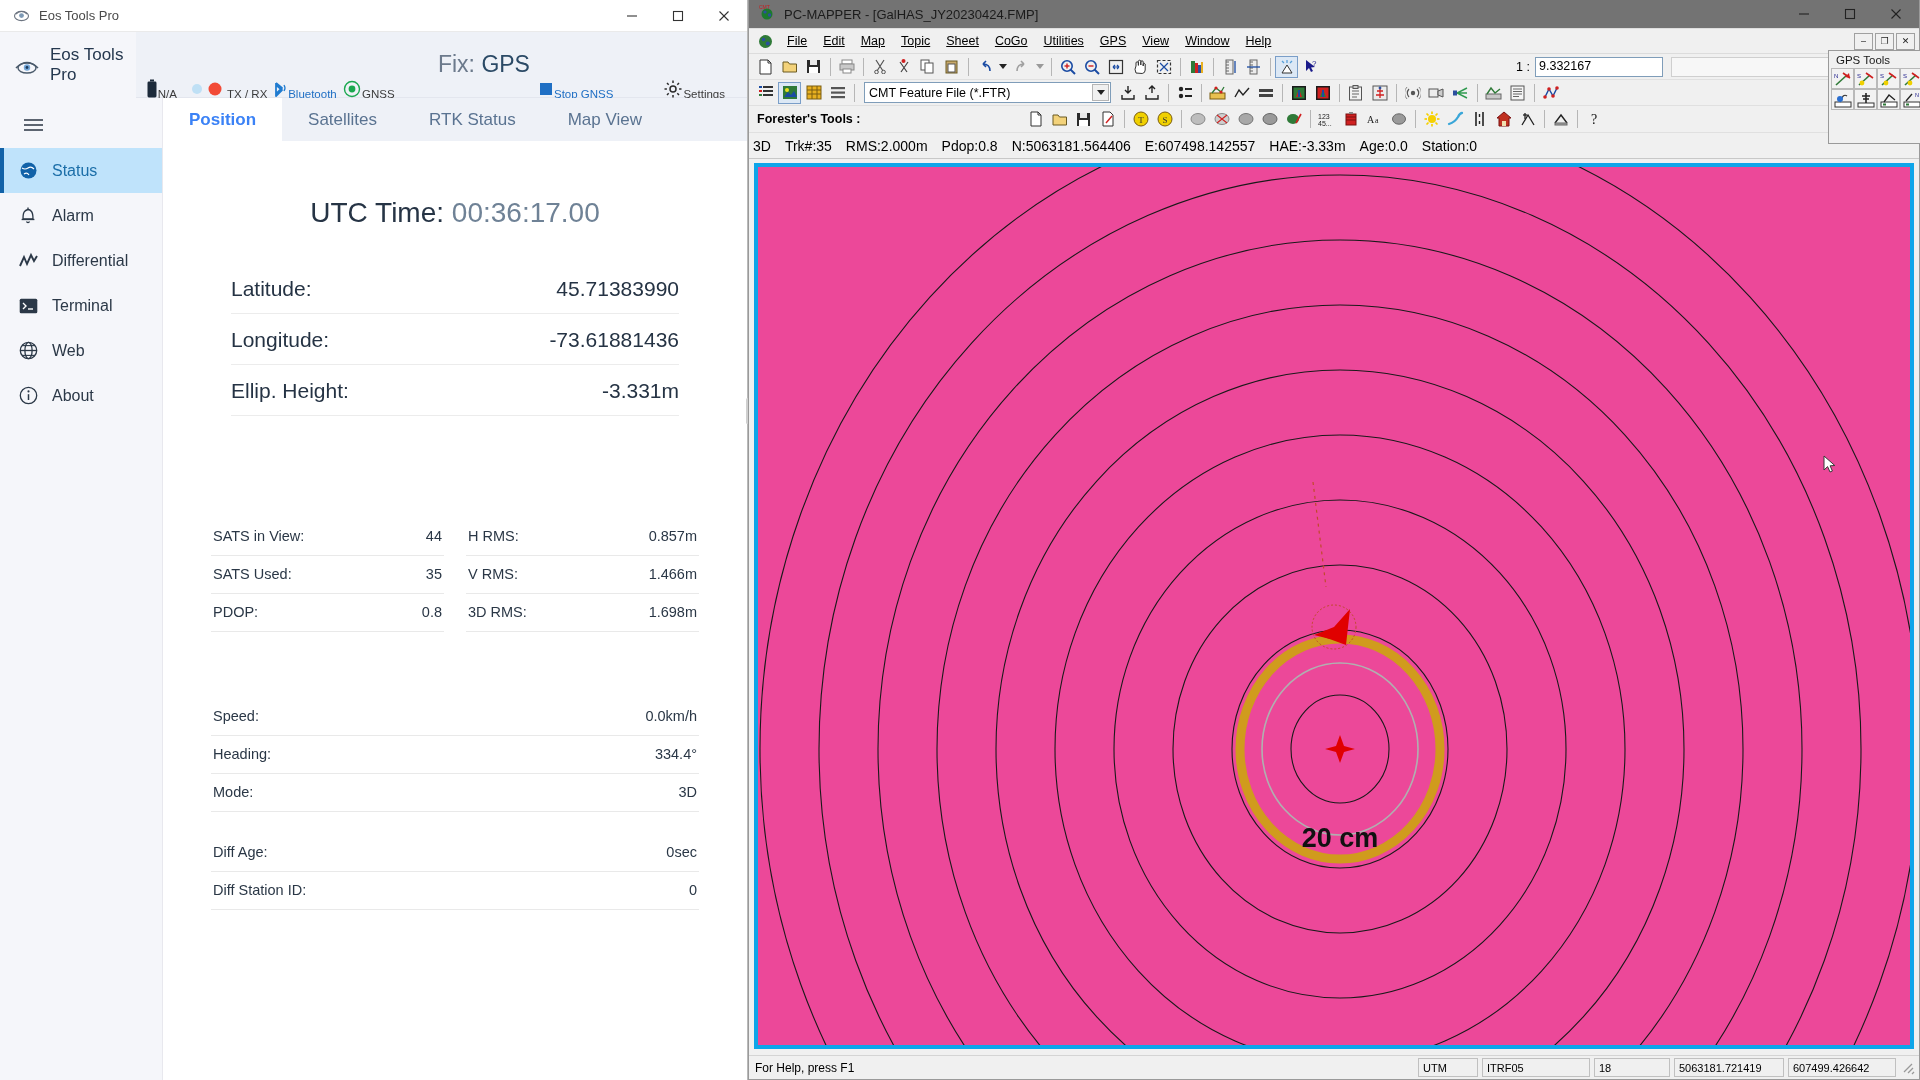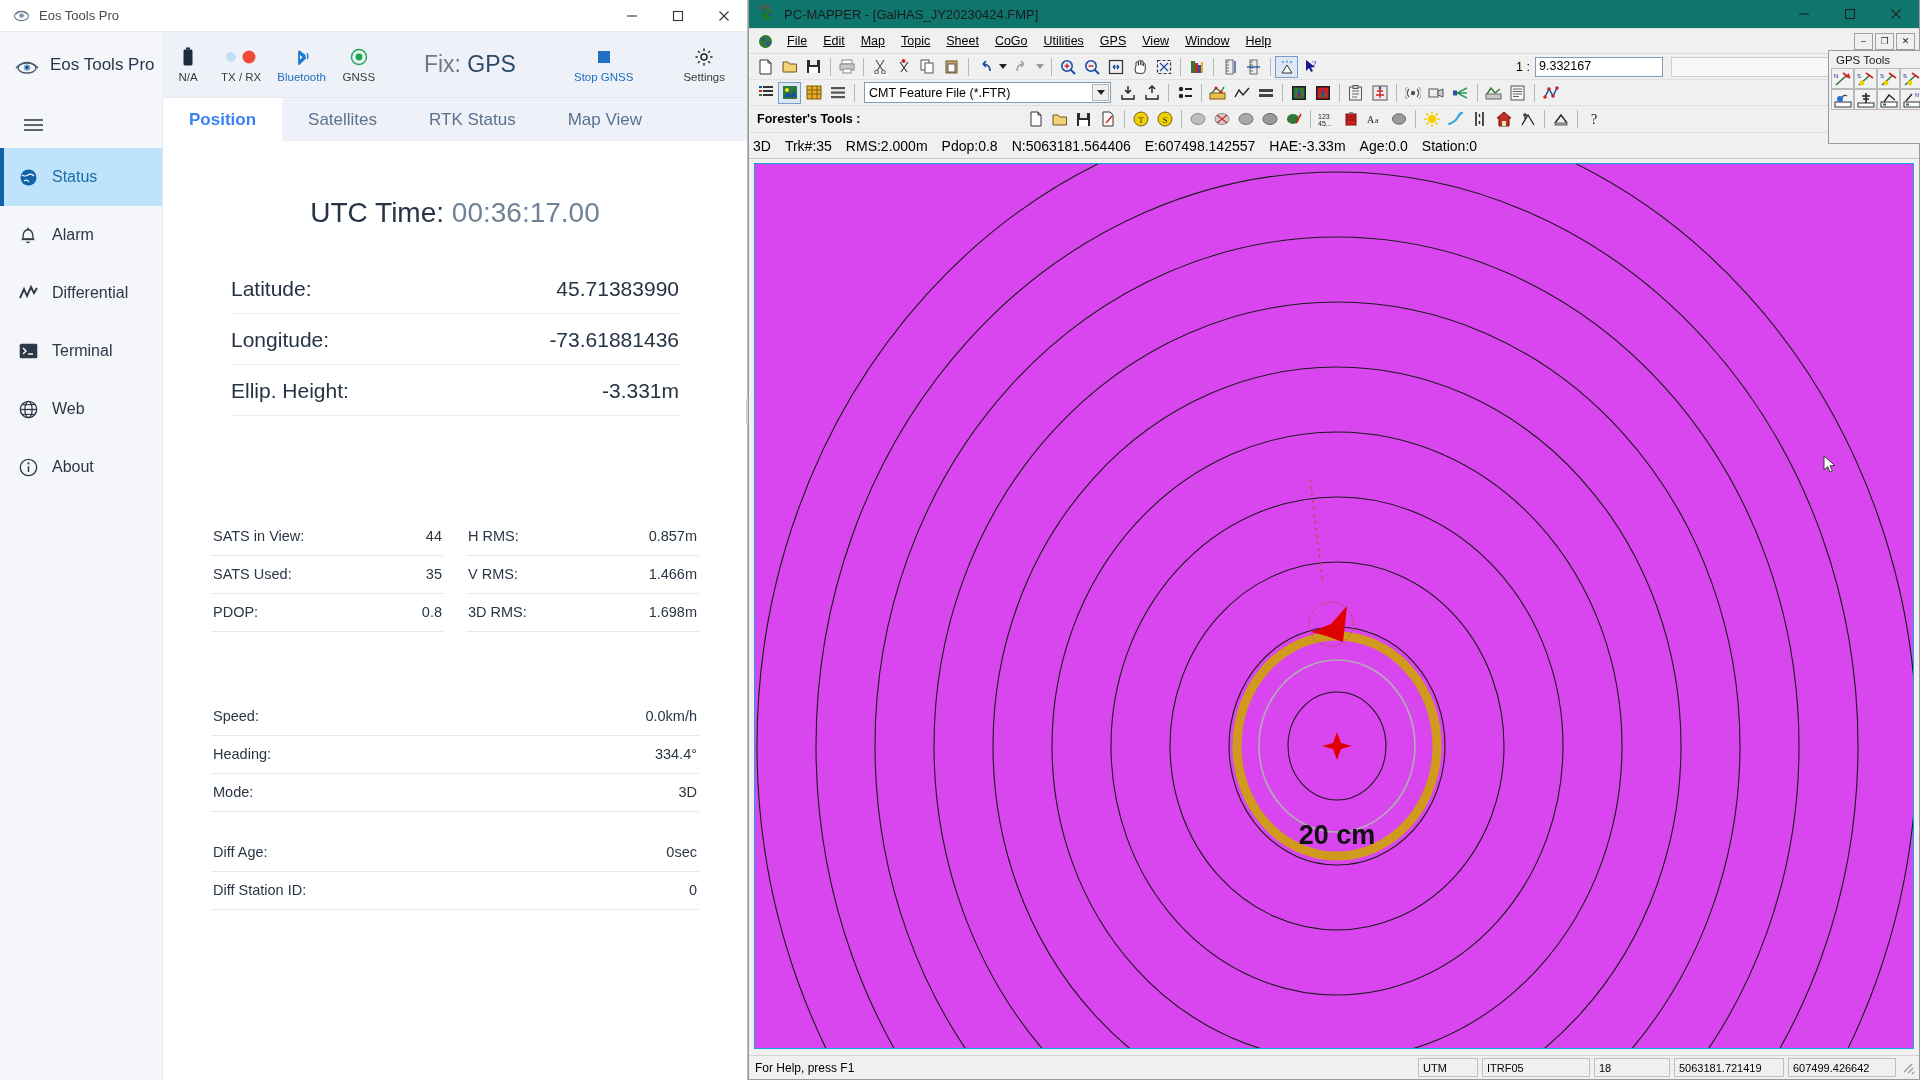--- a/index.html
+++ b/index.html
@@ -34,41 +34,41 @@
     border-bottom: 1px solid #e3e6ee;
   }
   #eos-brand {
     width: 163px; height: 66px; background: #f5f6fa;
     display: flex; align-items: center; padding-left: 14px;
   }
   #eos-brand-logo { width: 26px; height: 20px; margin-right: 10px; }
   #eos-brand-text { font-size: 17px; color: #25384f; }
 
   .ribbon-item {
-    display: flex; flex-direction: column; align-items: center;
+    display: flex; flex-direction: row; align-items: flex-end;
     justify-content: center; min-width: 50px; padding: 0 8px; height: 70px;
   }
   .ribbon-ico { height: 22px; display:flex; align-items:center; justify-content:center; }
   .ribbon-lbl { font-size: 11.5px; margin-top: 3px; color: #3b3b3b; white-space: nowrap; }
   .ribbon-lbl.blue { color: #1f6fc4; }
 
   #fix-label { margin-left: 40px; font-size: 23px; color: #6c7a8c; white-space: nowrap; }
   #fix-label b { color: #2b4a66; font-weight: 400; }
 
   #ribbon-right { margin-left: auto; display: flex; padding-right: 14px; gap: 34px; }
 
   #eos-body { display: flex; height: calc(1080px - 32px - 66px); }
   #eos-sidebar {
     width: 163px; background: #f5f6fa; border-right: 1px solid #e8e8ee;
     padding-top: 8px; flex-shrink: 0;
   }
   #hamburger { padding: 10px 0 14px 24px; cursor: pointer; }
   .ham-line { width: 19px; height: 2px; background: #5c6470; margin: 3px 0; }
   .side-item {
-    display: flex; align-items: center; height: 58px; padding-left: 17px;
+    display: flex; align-items: center; height: 45px; padding-left: 17px;
     position: relative; color: #2b3847; font-size: 16px; cursor: pointer;
   }
   .side-item.active { background: #bfe3fb; color: #1b6ea8; }
   .side-item.active::before {
     content: ""; position: absolute; left: 0; top: 0; bottom: 0; width: 4px; background: #1162a8;
   }
   .side-ico { width: 22px; margin-right: 13px; display: flex; align-items: center; justify-content: center; }
 
   #eos-main { flex: 1; background: #ffffff; position: relative; }
   #eos-tabs { display: flex; height: 43px; background: #eef1f7; align-items: stretch; }
@@ -109,21 +109,21 @@
     position: absolute; right: -5px; top: 300px; width: 8px; height: 26px;
   }
 
   
   #pcm-window {
     position: absolute; left: 748px; top: 0; width: 1172px; height: 1080px;
     background: #f0f0f0; border: 1px solid #9a9a9a; border-top: none;
     font-family: "Liberation Sans", sans-serif;
   }
   #pcm-titlebar {
-    height: 29px; background: #0f766e; display: flex; align-items: center;
+    height: 29px; background: #737373; display: flex; align-items: center;
     padding-left: 10px; border-bottom: 1px solid #dedede;
   }
   #pcm-title-text { font-size: 13px; color: #1b1b1b; margin-left: 9px; }
   #pcm-winbtns { margin-left: auto; display: flex; }
   .pcm-winbtn {
     width: 46px; height: 29px; display: flex; align-items: center;
     justify-content: center; font-size: 13px; color: #2b2b2b;
   }
 
   #pcm-menubar {
@@ -174,21 +174,21 @@
   }
 
   #pcm-statusline {
     height: 26px; background: #f0f0f0; display: flex; align-items: center;
     font-size: 14px; color: #000; padding-left: 4px; border-bottom: 1px solid #c8c8c8;
     gap: 14px; font-family: "Liberation Sans", sans-serif;
   }
 
   #map-area {
     position: absolute; left: 5px; right: 5px; top: 163px; bottom: 30px;
-    background: #d946ef; border: 1px solid #0ea5e9;
+    background: #ec4899; border: 4px solid #0ea5e9;
     overflow: hidden;
   }
 
   #pcm-bottombar {
     position: absolute; left: 0; right: 0; bottom: 0; height: 24px;
     background: #f0f0f0; display: flex; align-items: center;
     border-top: 1px solid #d4d4d4;
   }
   #help-text { font-size: 12px; color: #000; padding-left: 6px; flex: 1; }
   .bb-cell {

